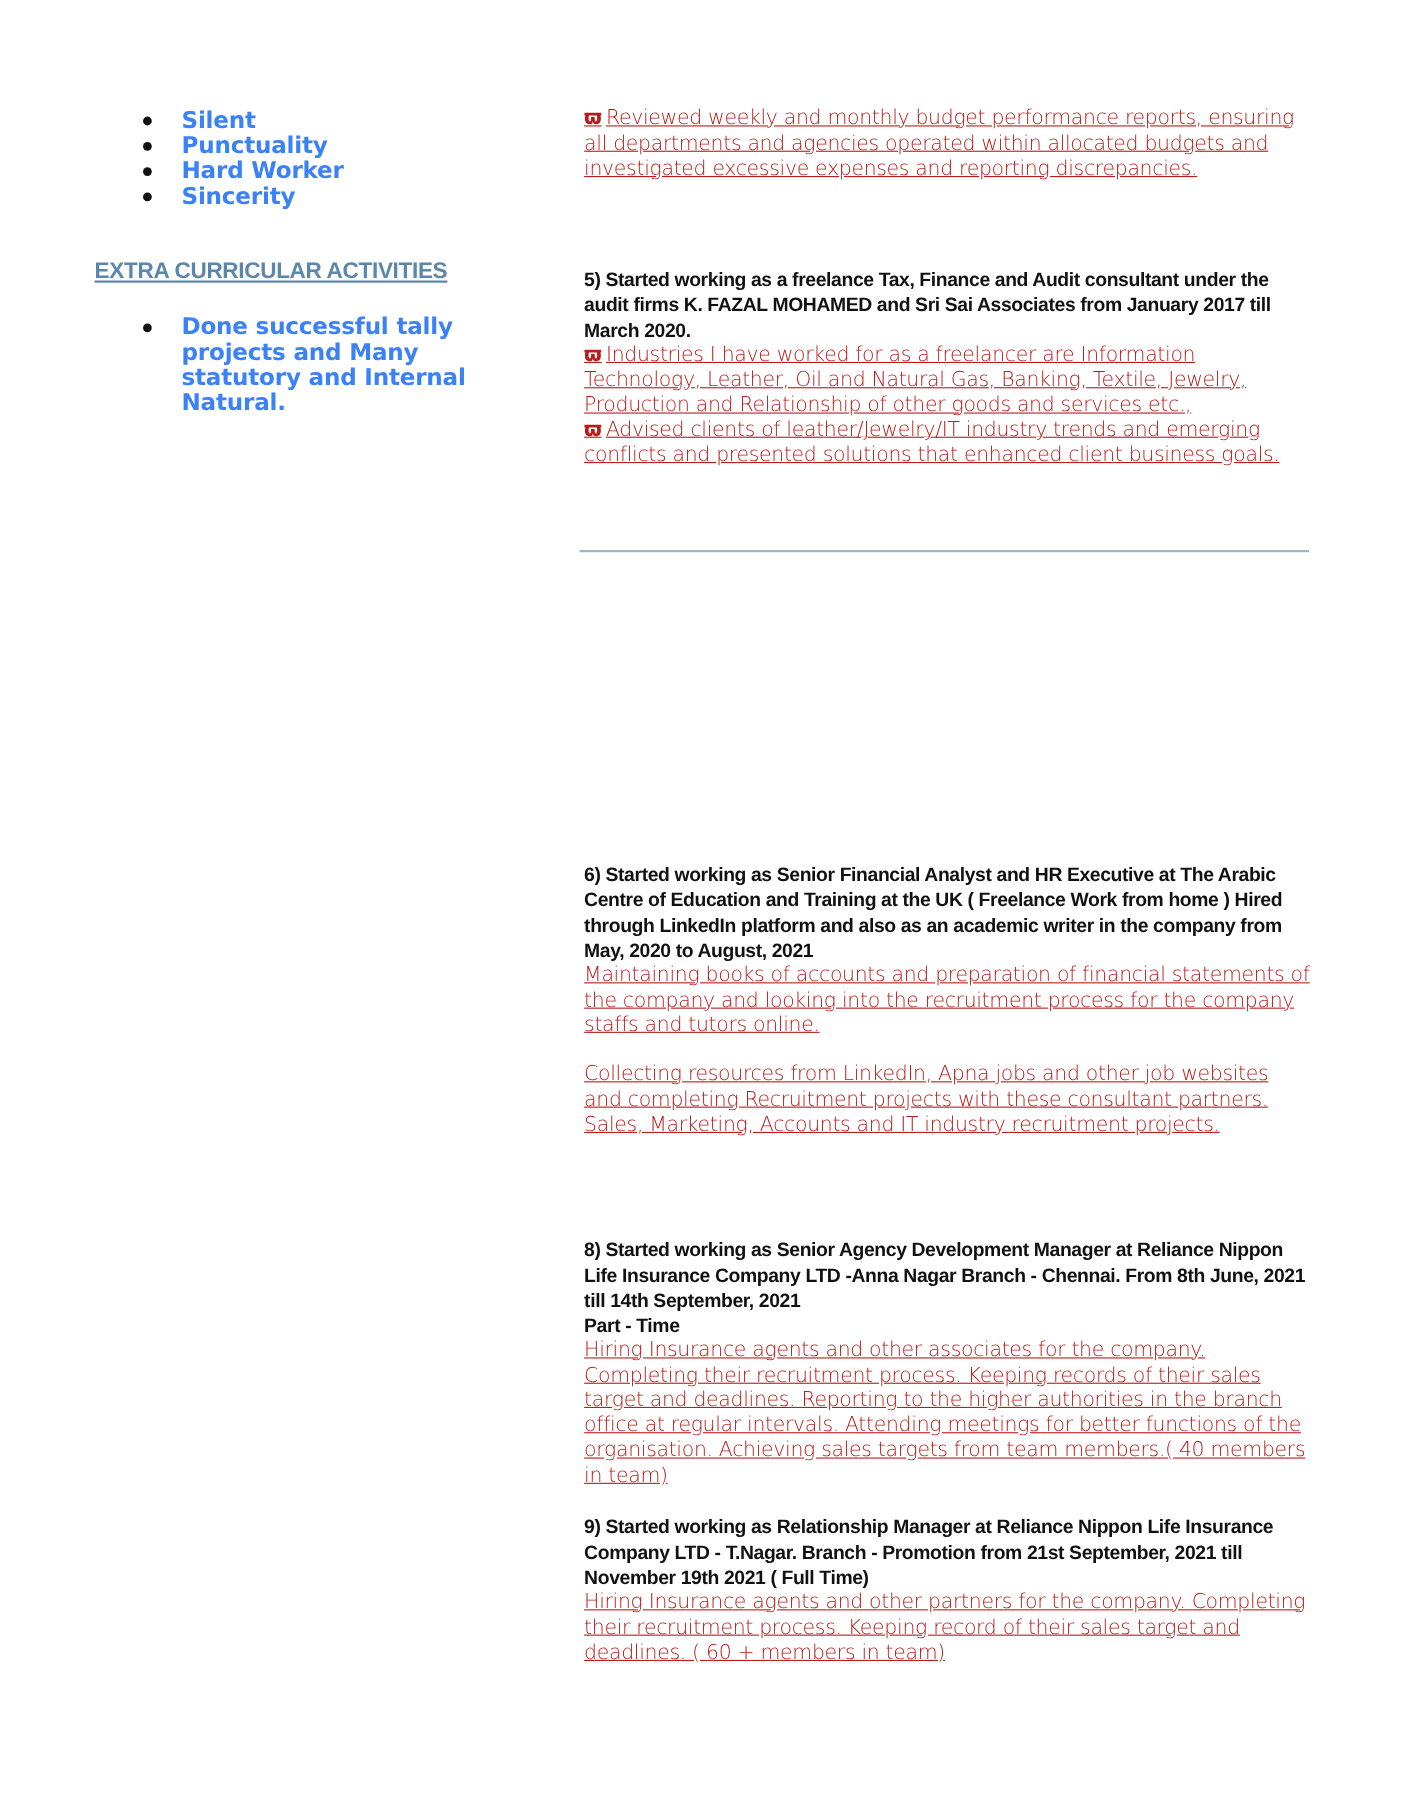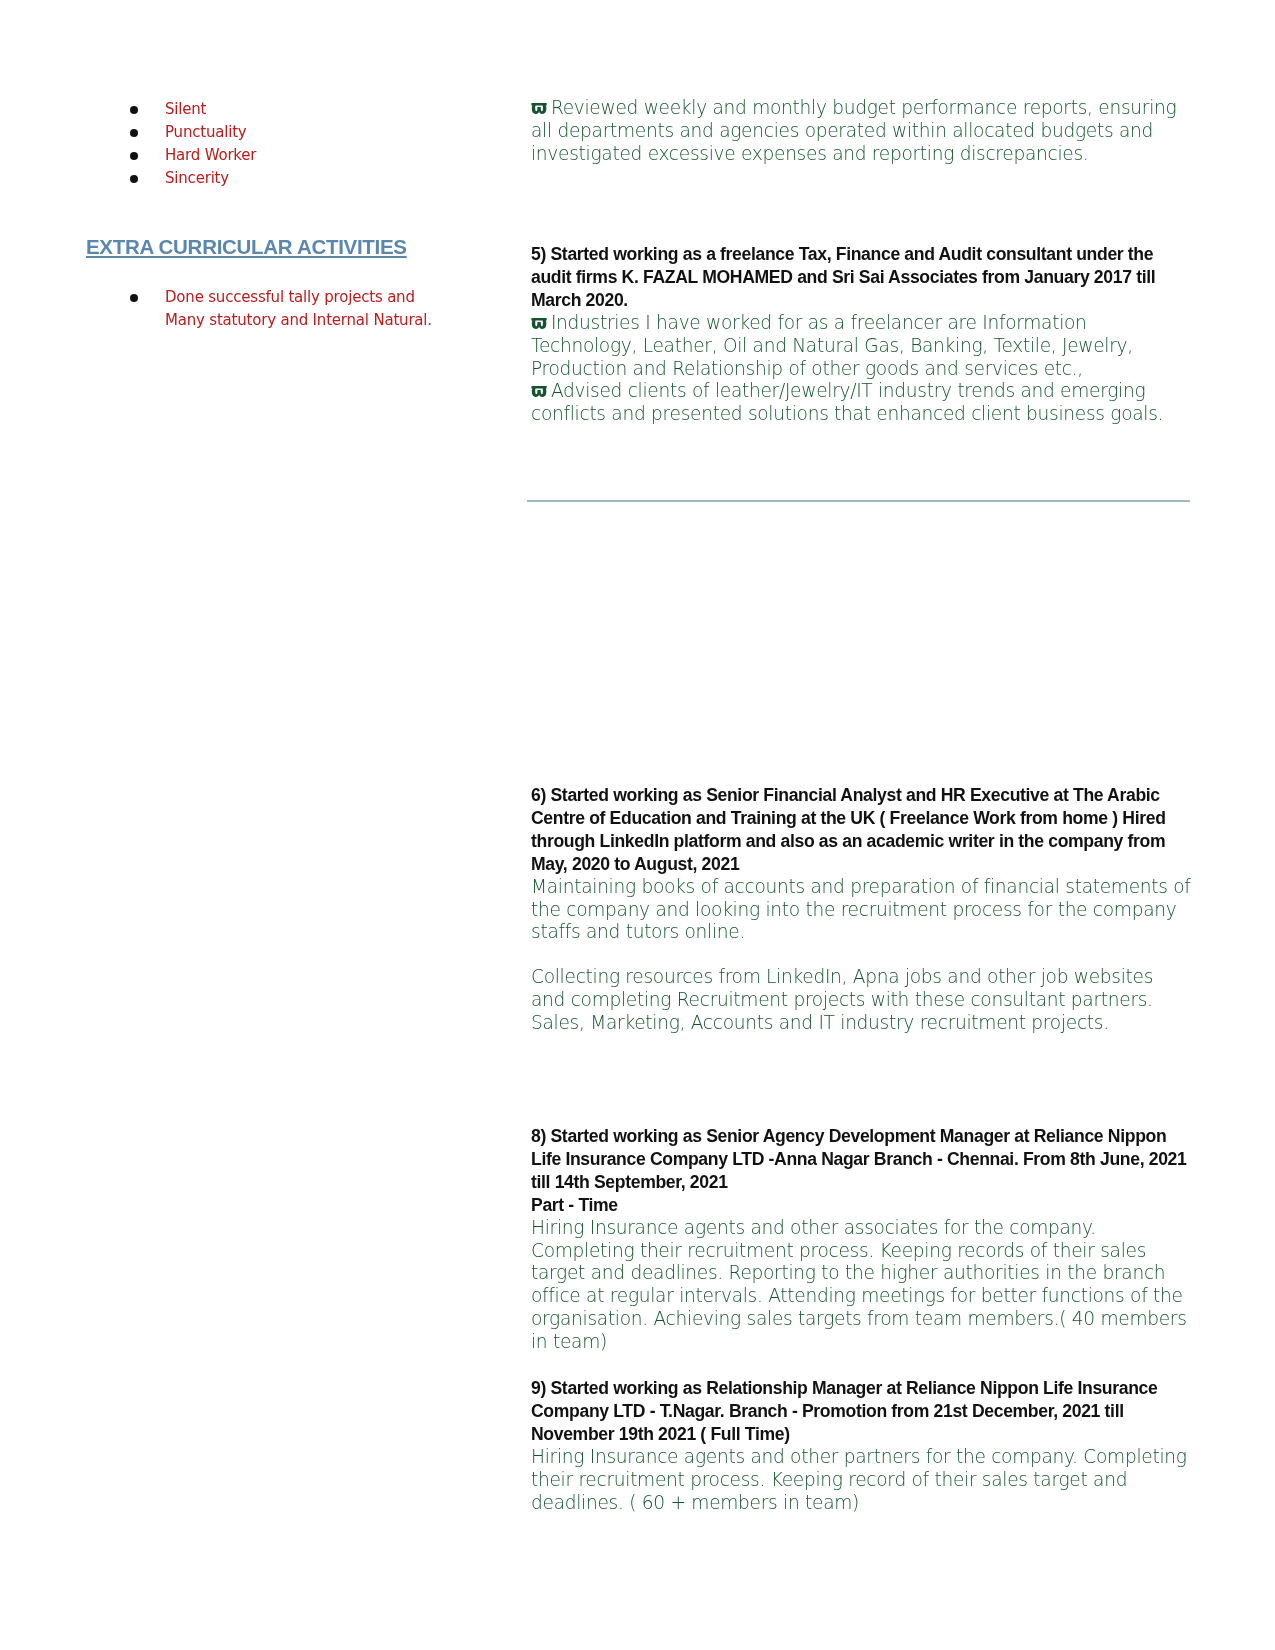--- a/index.html
+++ b/index.html
@@ -3,36 +3,36 @@
 <meta charset="utf-8">
 <style>
   html, body { margin: 0; padding: 0; background: #ffffff; }
   body { width: 1275px; height: 1650px; position: relative; overflow: hidden;
          font-family: "DejaVu Sans", sans-serif; color: #1f1f1f; }
   .page { position: absolute; left: 0; top: 0; width: 1275px; height: 1650px; background: #fff; }
 
   
   .left-col { position: absolute; left: 86px; top: 0; width: 360px; }
   ul.bullets { list-style: none; margin: 0; padding: 0; }
-  ul.bullets li { position: relative; padding-left: 79px; font-size: 15px; line-height: 22.9px;
-                  font-weight: 400; color: #b91c1c; letter-spacing: -0.2px; }
+  ul.bullets li { position: relative; padding-left: 79px; font-size: 21px; line-height: 22.9px;
+                  font-weight: 700; color: #3b82f6; letter-spacing: -0.2px; }
   ul.bullets li .dot { position: absolute; left: 44px; top: 8px; width: 8px; height: 8px;
                        border-radius: 50%; background: #111; }
   .traits { position: absolute; top: 98px; left: 0; width: 360px; }
   .section-heading { position: absolute; top: 235px; left: 0; font-size: 20.5px; font-weight: bold;
                      color: #5b87ad; letter-spacing: -0.3px; white-space: nowrap; font-family: "Liberation Sans", sans-serif; text-decoration: underline; }
   .activities { position: absolute; top: 286px; left: 0; width: 360px; }
   .activities li { margin-bottom: 0; }
 
   
   .right-col { position: absolute; left: 531px; top: 0; width: 660px; }
   .block { position: absolute; left: 0; width: 660px; }
   .block .title { font-weight: bold; font-size: 17.6px; line-height: 22.9px; color: #111;
                   letter-spacing: -0.35px; font-family: "Liberation Sans", sans-serif; }
-  .block .body { font-size: 18.6px; line-height: 22.9px; color: #14532d; letter-spacing: -0.3px; font-weight: 300; }
+  .block .body { font-size: 18.6px; line-height: 22.9px; color: #b91c1c; letter-spacing: -0.3px; font-weight: 300; text-decoration: underline; }
   .block p { margin: 0; }
   .glyph { font-weight: bold; margin-right: 4px; }
   .separator { position: absolute; left: -4px; top: 500px; width: 663px; height: 2px; background: #9fb6c8; }
 </style>
 </head>
 <body>
 
 <div class="page">
 
   <div class="left-col">
@@ -73,18 +73,18 @@
       <p class="body">Collecting resources from LinkedIn, Apna jobs and other job websites and completing Recruitment projects with these consultant partners. Sales, Marketing, Accounts and IT industry recruitment projects.</p>
     </div>
 
     <div class="block" style="top:1125px;">
       <p class="title">8) Started working as Senior Agency Development Manager at Reliance Nippon Life Insurance Company LTD -Anna Nagar Branch - Chennai. From 8th  June, 2021 till 14th September, 2021</p>
       <p class="title">Part - Time</p>
       <p class="body">Hiring Insurance agents and other associates for the company. Completing their recruitment process. Keeping records of their sales target and deadlines. Reporting to the higher authorities in the branch office at regular intervals. Attending meetings for better functions of the organisation. Achieving sales targets from team members.( 40 members in team)</p>
     </div>
 
     <div class="block" style="top:1377px;">
-      <p class="title">9) Started working as Relationship Manager at Reliance Nippon Life Insurance Company LTD - T.Nagar. Branch - Promotion from 21st December, 2021 till November 19th 2021 ( Full Time)</p>
+      <p class="title">9) Started working as Relationship Manager at Reliance Nippon Life Insurance Company LTD - T.Nagar. Branch - Promotion from 21st September, 2021 till November 19th 2021 ( Full Time)</p>
       <p class="body">Hiring Insurance agents and other partners for the company. Completing their recruitment process. Keeping record of their sales target and deadlines. ( 60 + members in team)</p>
     </div>
 
   </div>
 </div>
 
 </body></html>

